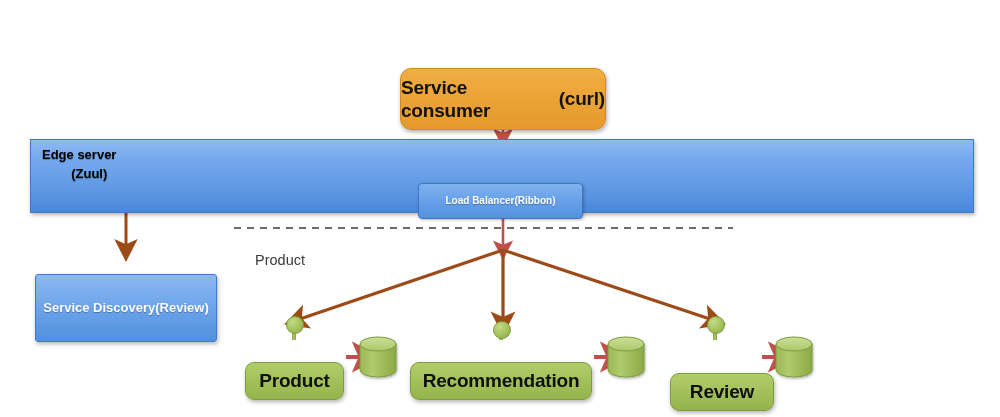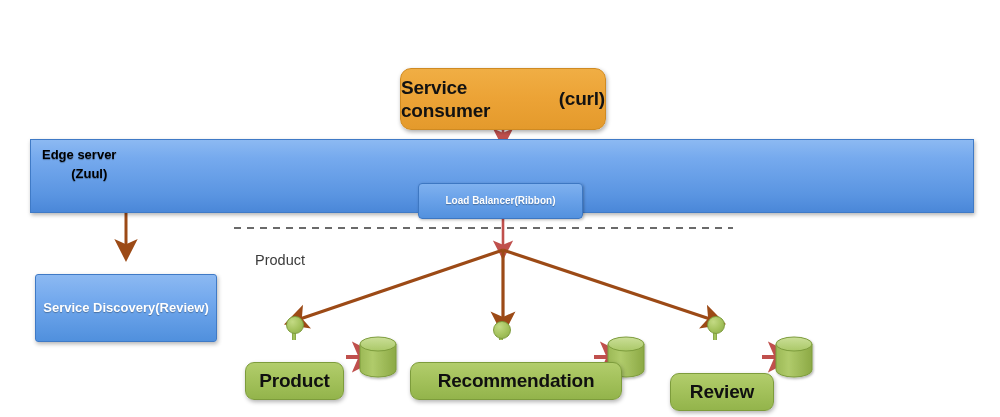--- a/index.html
+++ b/index.html
@@ -87,21 +87,21 @@
   .svc{
     border-radius:9px;
     height:38px;
     background:linear-gradient(180deg,#b2cd6c 0%,#a4c25c 45%,#93b44b 100%);
     border:1px solid #7d9c3c;
     color:#101010;font-size:19px;font-weight:bold;
     letter-spacing:-.2px;
     box-shadow:1px 2px 4px rgba(0,0,0,.30);
   }
   .svc-product{left:245px;top:338px;width:99px;}
-  .svc-recommendation{left:410px;top:338px;width:212px;}
+  .svc-recommendation{left:410px;top:338px;width:182px;}
   .svc-review{left:670px;top:349px;width:104px;}
 
   
   .knob{position:absolute;width:16px;height:16px;border-radius:50%;
     background:radial-gradient(circle at 34% 30%,#c3da84 0%,#a4c25c 55%,#8aa948 100%);
     border:1px solid #7d9c3c;}
   .stem{position:absolute;width:4px;background:#a4c25c;border-left:1px solid #8aa948;border-right:1px solid #8aa948;box-sizing:border-box;}
 </style>
 </head>
 <body>

